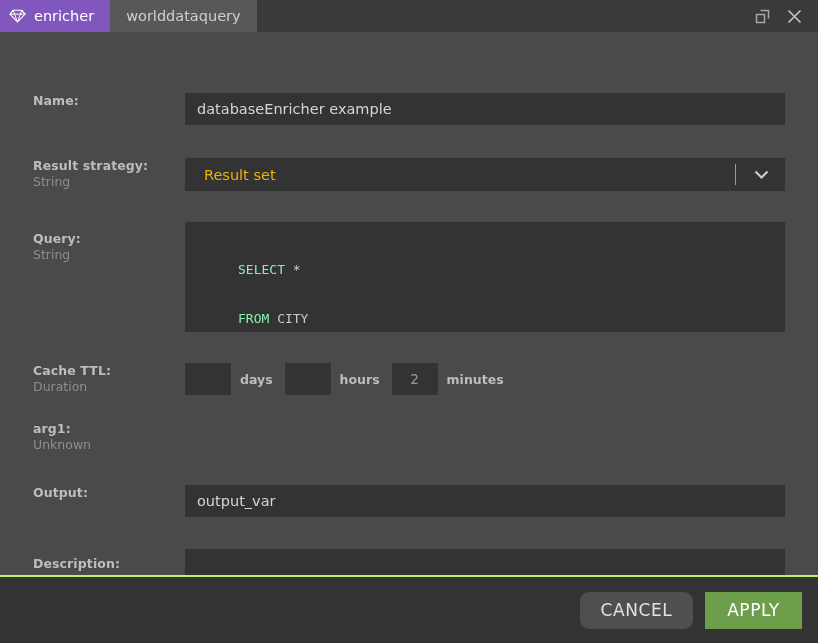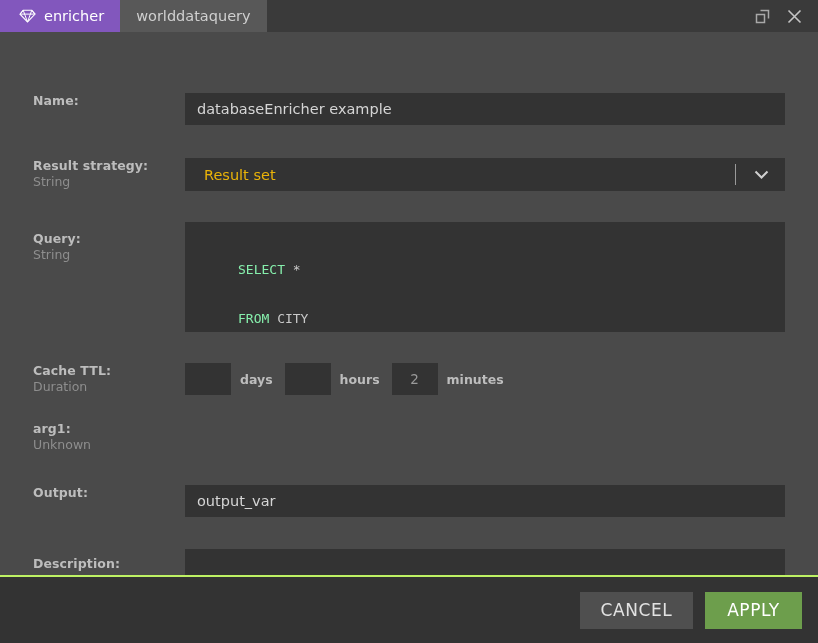--- a/index.html
+++ b/index.html
@@ -41,21 +41,21 @@
     font-size: 14.5px;
     color: #d8d8d8;
     height: 32px;
     user-select: none;
     white-space: nowrap;
   }
 
   .tab.active {
     background: #8257bd;
     color: #ffffff;
-    padding-left: 19px;
+    padding-left: 9px;
   }
 
   .tab.inactive {
     background: #585858;
     color: #cfcfcf;
   }
 
   .tab-gem {
     width: 17px;
     height: 16px;
@@ -248,21 +248,21 @@
   .btn {
     height: 37px;
     min-width: 113px;
     border: none;
     font-family: "DejaVu Sans", "Liberation Sans", sans-serif;
     font-size: 17px;
     letter-spacing: 0.6px;
     cursor: default;
     outline: none;
   }
-  .btn-cancel { background: #4f4f4f; color: #e2e2e2; }
+  .btn-cancel { background: #4f4f4f; color: #e2e2e2; border-radius: 9px; }
   .btn-apply  { background: #6d9e4c; color: #ffffff; min-width: 97px; }
 </style>
 </head>
 <body>
 
 <div class="window">
 
   <div class="titlebar">
 
     <div class="tab active">

